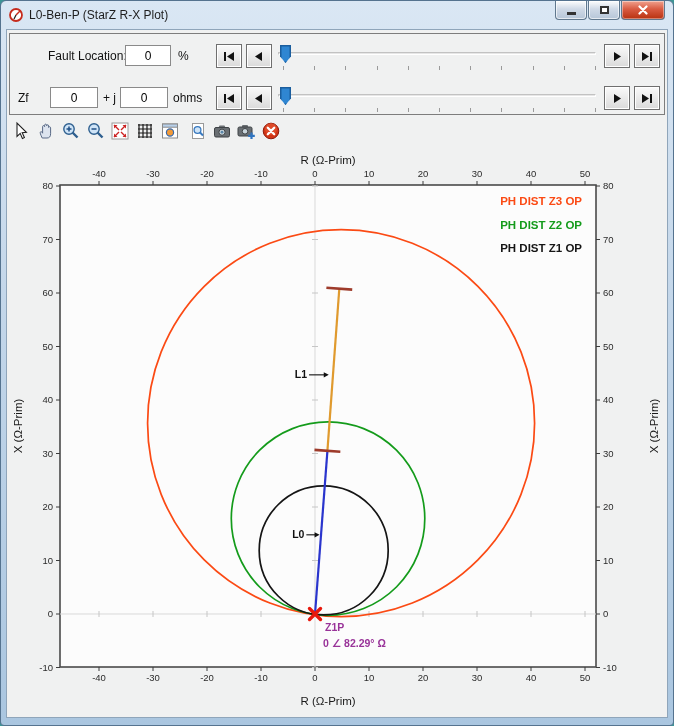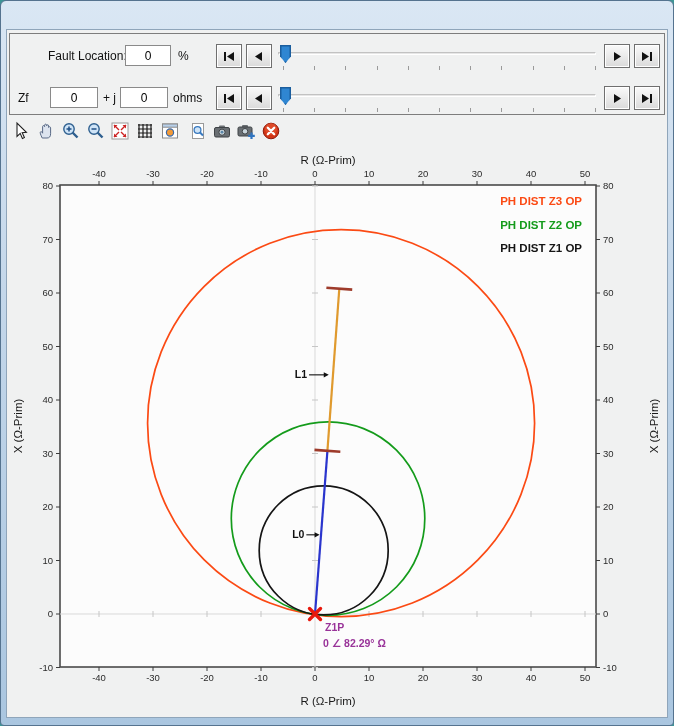--- a/index.html
+++ b/index.html
@@ -33,20 +33,41 @@
   .slider .tick{position:absolute;top:24px;width:1px;height:4px;background:#9a9a9a;}
   .toolbar{position:absolute;left:0;top:88px;height:30px;right:0;}
   .tbtn{position:absolute;top:2px;width:22px;height:22px;display:flex;align-items:center;justify-content:center;}
   #rx-svg{position:absolute;left:1px;top:120px;}
   #rx-svg text{font-family:"Liberation Sans","DejaVu Sans",sans-serif;}
 </style>
 </head>
 <body>
 
 <div class="window">
+  <div class="titlebar">
+    <svg width="16" height="16" viewBox="0 0 16 16">
+      <circle cx="8" cy="8" r="6" fill="#fff" stroke="#c62b1d" stroke-width="1.8"></circle>
+      <line x1="8" y1="8" x2="12" y2="4" stroke="#c62b1d" stroke-width="1.5"></line>
+      <line x1="8" y1="8" x2="6" y2="12" stroke="#222" stroke-width="1.2"></line>
+    </svg>
+    <span class="title">L0-Ben-P (StarZ R-X Plot)</span>
+    <div class="winbtns">
+      <div class="winbtn min">
+          <span class="glyph-min"></span>
+        </div>
+      <div class="winbtn max">
+          <span class="glyph-max"></span>
+        </div>
+      <div class="winbtn close">
+        <svg width="10" height="10" viewBox="0 0 10 10">
+          <path d="M1.5 1.5 L8.5 8.5 M8.5 1.5 L1.5 8.5" stroke="#fff" stroke-width="2.2" stroke-linecap="round"></path>
+        </svg>
+      </div>
+    </div>
+  </div>
 
   <div class="client">
     <div class="panel">
 
       <span class="lbl" style="left:38px;top:15px;width:73px;text-align:right;">Fault Location:</span>
       <input class="field" style="left: 115px; top: 11px; width: 46px;" value="0">
       <span class="lbl" style="left:168px;top:15px;">%</span>
       <div class="mbtn" style="left:206px;top:10px;">
         <svg width="12" height="11" viewBox="0 0 12 11">
             <rect x="1" y="1" width="2" height="9" fill="#111"></rect>

